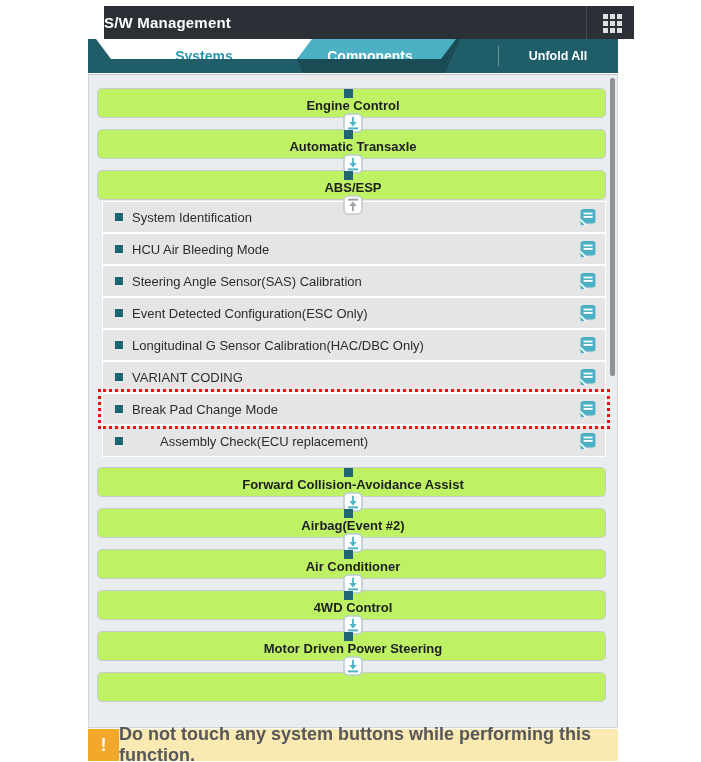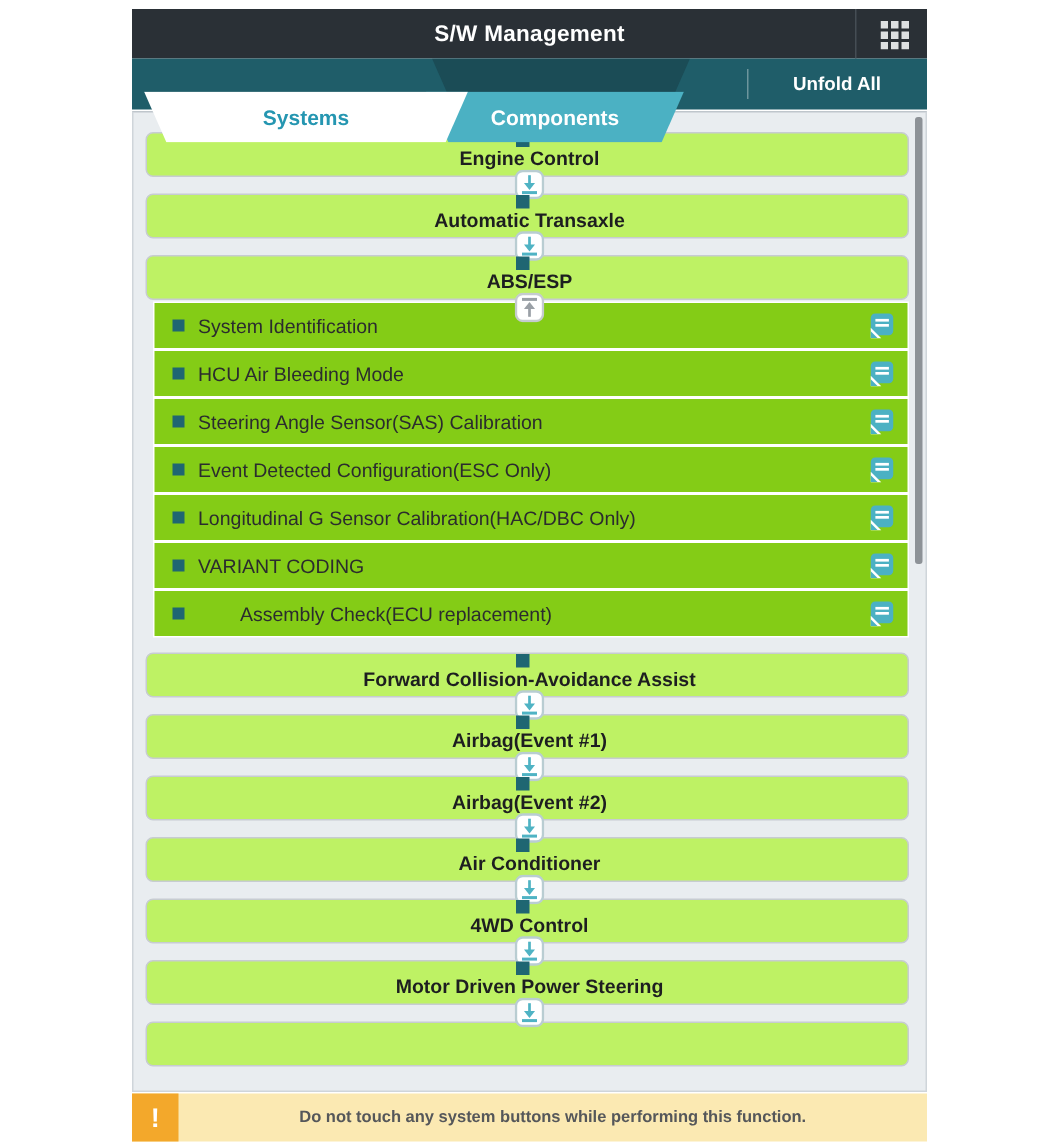--- a/index.html
+++ b/index.html
@@ -7,37 +7,36 @@
   body {
     width:701px; height:762px; position:relative; overflow:hidden;
     background:#ffffff;
     font-family:"Liberation Sans", sans-serif;
     -webkit-font-smoothing:antialiased;
   }
   .app { position:absolute; left:88px; top:6px; width:530px; height:755px; }
 
   
   .header {
-    position:absolute; top:0; left:0; width:100%; height:33px;
-    background:#2a3036; display:flex; align-items:center; justify-content:center;
+    position:absolute; top:0; left:16px; width:100%; height:33px;
+    background:#2a3036; display:flex; align-items:center; justify-content:flex-start;
   }
   .header-title { color:#ffffff; font-size:15px; font-weight:bold; letter-spacing:.2px; }
   .header-divider { position:absolute; right:47px; top:0; width:1px; height:33px; background:#454d54; }
   .grid-btn {
     position:absolute; right:12px; top:7px; width:20px; height:20px;
     display:flex; align-items:center; justify-content:center; cursor:pointer;
   }
 
   
   .tabbar { position:absolute; top:33px; left:0; width:100%; height:34px; background:#1f5d69; }
   .tab {
-    position:absolute; top:0; height:34px; line-height:34px; text-align:center;
+    position:absolute; top:0; height:20px; line-height:34px; text-align:center;
     font-size:14px; font-weight:bold;
     clip-path:polygon(0 0, 100% 0, calc(100% - 15px) 100%, 15px 100%);
-    margin-top:22px;
   }
   .tab-shadow {
     position:absolute; top:0; height:34px; background:#1b4c56; z-index:1;
     clip-path:polygon(0 0, 100% 0, calc(100% - 15px) 100%, 15px 100%);
   }
   .tab-systems    { left:8px;   width:216px; background:#ffffff; color:#2596b1; z-index:3; }
   .tab-components { left:196px; width:172px; background:#4bb1c3; color:#ffffff; z-index:2; }
   .unfold-all {
     position:absolute; right:0; top:0; width:120px; height:34px; line-height:34px;
     text-align:center; color:#ffffff; font-size:12.5px; font-weight:bold; cursor:pointer;
@@ -57,21 +56,21 @@
   }
   .sys-row.expanded { margin-bottom:0; }
   .sys-row .bullet { width:9px; height:9px; background:#1f6672; margin-right:9px; flex:none; }
   .sys-label { font-size:13px; font-weight:bold; color:#1d1e20; white-space:nowrap; }
   .row-spacer { flex:1; }
   .row-icon { width:20px; height:20px; flex:none; cursor:pointer; }
   .partial .bullet, .partial .row-icon { visibility:hidden; }
 
   .sub-list { background:#ffffff; padding:1px; margin:1px 0 10px 5px; }
   .sub-row {
-    height:30px; margin-bottom:2px; background:#84cc16;
+    height:30px; margin-bottom:2px; background:#e5e5e5;
     display:flex; align-items:center; padding:0 7px 0 12px; cursor:pointer;
   }
   .sub-row:last-child { margin-bottom:0;gap:28px; }
   .sub-row .bullet { width:8px; height:8px; background:#1f6672; margin-right:9px; flex:none; }
   .sub-label { font-size:13px; font-weight:normal; color:#2b2c2e; white-space:nowrap; }
   .sub-row.highlighted { outline:3px dotted #e91212; outline-offset:2px; position:relative; z-index:1; }
 
   .scroll-thumb {
     position:absolute; right:2px; top:3px; width:5px; height:298px;
     background:#8d9297; border-radius:2px; cursor:grab;
@@ -81,21 +80,21 @@
   .warning {
     position:absolute; left:0; top:723px; width:100%; height:32px;
     background:#fbe9b2; display:flex; align-items:stretch;
   }
   .warning-badge {
     width:31px; background:#f3a82b; color:#ffffff; font-weight:bold; font-size:18px;
     display:flex; align-items:center; justify-content:center; flex:none;
   }
   .warning-text {
     flex:1; display:flex; align-items:center; justify-content:center;
-    font-size:11px; font-weight:bold; color:#55575a;
+    font-size:18px; font-weight:bold; color:#55575a;
   }
 </style>
 </head>
 <body>
 
 <div class="app">
 
   <div class="header">
     <span class="header-title">S/W Management</span>
     <span class="header-divider"></span>
@@ -229,48 +228,48 @@
     <span class="sub-label">VARIANT CODING</span>
     <span class="row-spacer"></span>
     <svg class="row-icon" viewBox="0 0 20 20">
       <rect x="2.5" y="2" width="15" height="14.5" rx="3" fill="#4bb1c3"></rect>
       <path d="M2.5 11.5 L9.5 18.5 L2.5 18.5 Z" fill="#ffffff"></path>
       <path d="M2.5 13.8 L7 18.3 L2.5 18.3 Z" fill="#4bb1c3"></path>
       <rect x="5.6" y="5.6" width="9" height="1.8" fill="#ffffff"></rect>
       <rect x="5.6" y="9" width="9" height="1.8" fill="#ffffff"></rect>
     </svg>
   </div>
+        <div class="sub-row highlighted">
+    <span class="bullet"></span>
+    <span class="sub-label">Break Pad Change Mode</span>
+    <span class="row-spacer"></span>
+    <svg class="row-icon" viewBox="0 0 20 20">
+      <rect x="2.5" y="2" width="15" height="14.5" rx="3" fill="#4bb1c3"></rect>
+      <path d="M2.5 11.5 L9.5 18.5 L2.5 18.5 Z" fill="#ffffff"></path>
+      <path d="M2.5 13.8 L7 18.3 L2.5 18.3 Z" fill="#4bb1c3"></path>
+      <rect x="5.6" y="5.6" width="9" height="1.8" fill="#ffffff"></rect>
+      <rect x="5.6" y="9" width="9" height="1.8" fill="#ffffff"></rect>
+    </svg>
+  </div>
         <div class="sub-row">
     <span class="bullet"></span>
     <span class="sub-label">Assembly Check(ECU replacement)</span>
     <span class="row-spacer"></span>
     <svg class="row-icon" viewBox="0 0 20 20">
       <rect x="2.5" y="2" width="15" height="14.5" rx="3" fill="#4bb1c3"></rect>
       <path d="M2.5 11.5 L9.5 18.5 L2.5 18.5 Z" fill="#ffffff"></path>
       <path d="M2.5 13.8 L7 18.3 L2.5 18.3 Z" fill="#4bb1c3"></path>
       <rect x="5.6" y="5.6" width="9" height="1.8" fill="#ffffff"></rect>
       <rect x="5.6" y="9" width="9" height="1.8" fill="#ffffff"></rect>
     </svg>
   </div>
       </div>
       <div class="sys-row">
     <span class="bullet"></span>
     <span class="sys-label">Forward Collision-Avoidance Assist</span>
-    <span class="row-spacer"></span>
-    <svg class="row-icon" viewBox="0 0 20 20">
-      <rect x="1" y="1" width="18" height="18" rx="4.5" fill="#ffffff" stroke="#b9cdd2" stroke-width="1.6"></rect>
-      <rect x="9.1" y="3.8" width="1.8" height="6" fill="#4fb3c4"></rect>
-      <path d="M6.3 9 L13.7 9 L10 13.6 Z" fill="#4fb3c4"></path>
-      <rect x="5" y="14.4" width="10" height="2" fill="#4fb3c4"></rect>
-    </svg>
-
-  </div>
-      <div class="sys-row">
-    <span class="bullet"></span>
-    <span class="sys-label">Airbag(Event #1)</span>
     <span class="row-spacer"></span>
     <svg class="row-icon" viewBox="0 0 20 20">
       <rect x="1" y="1" width="18" height="18" rx="4.5" fill="#ffffff" stroke="#b9cdd2" stroke-width="1.6"></rect>
       <rect x="9.1" y="3.8" width="1.8" height="6" fill="#4fb3c4"></rect>
       <path d="M6.3 9 L13.7 9 L10 13.6 Z" fill="#4fb3c4"></path>
       <rect x="5" y="14.4" width="10" height="2" fill="#4fb3c4"></rect>
     </svg>
 
   </div>
       <div class="sys-row">

